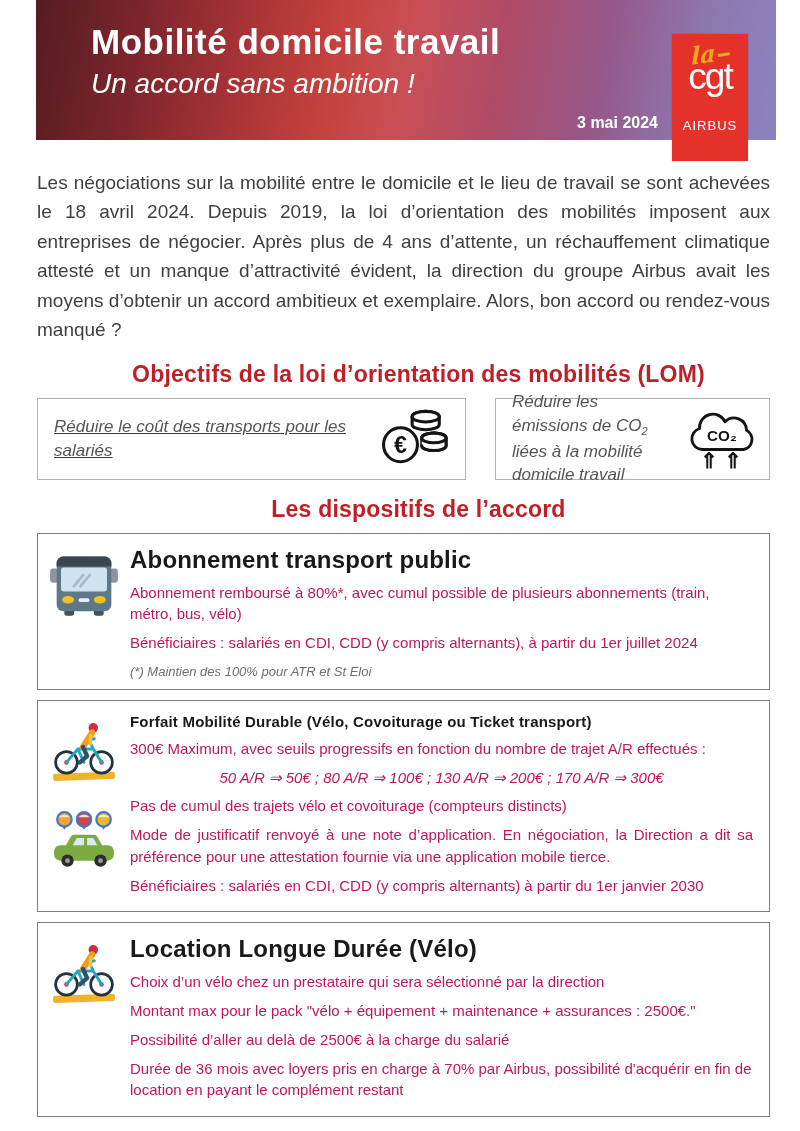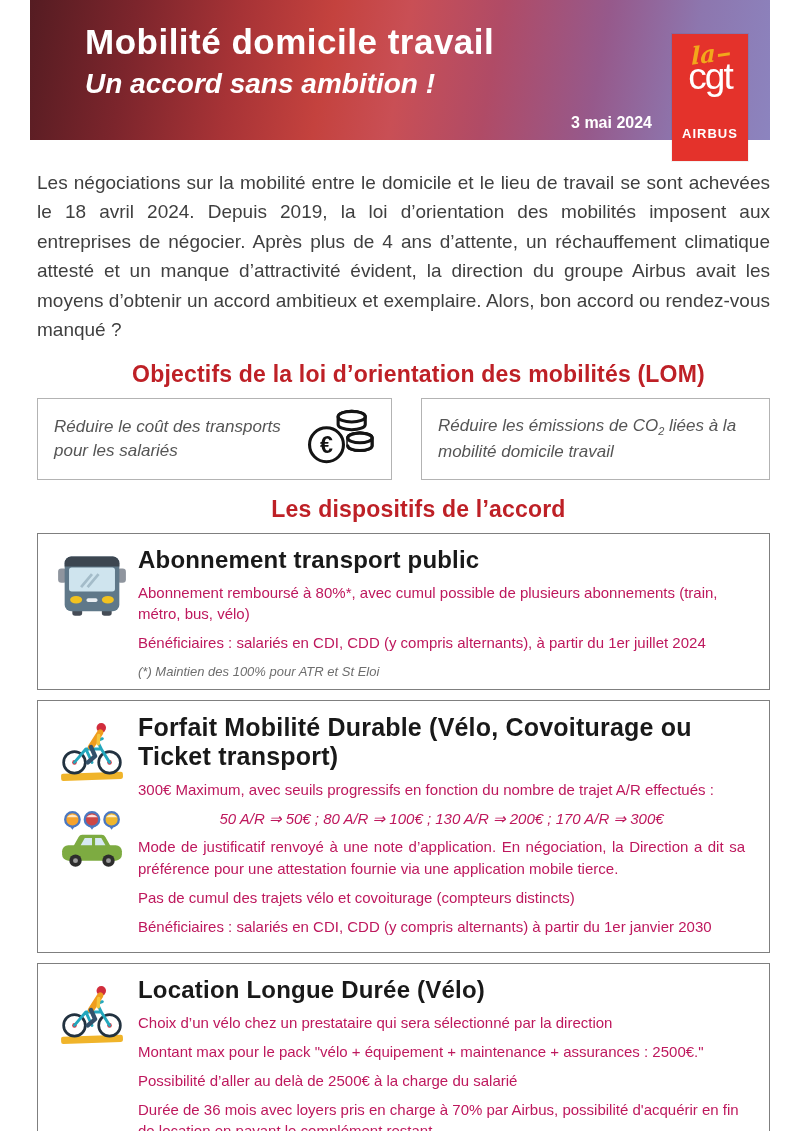--- a/index.html
+++ b/index.html
@@ -2,67 +2,67 @@
 <html><head>
 <meta charset="utf-8">
 <style>
   html,body{margin:0;padding:0;background:#ffffff;}
   .page{
     position:relative;width:800px;height:1131px;background:#ffffff;
     font-family:"Liberation Sans",sans-serif;color:#3f3f3f;overflow:hidden;
   }
   
   .banner{
-    position:absolute;left:30px;top:0;width:740px;height:140px;
+    position:absolute;left:36px;top:0;width:740px;height:140px;
     background:linear-gradient(100deg,#551c22 0%,#7c252c 14%,#a73336 28%,#c4423e 40%,#c94f55 50%,#b04b66 62%,#96598b 76%,#8d76ae 88%,#8c84bf 100%);
     color:#fff;
   }
   .banner-title{font-size:35px;font-weight:bold;letter-spacing:.5px;margin:22px 0 6px 55px;}
-  .banner-subtitle{font-size:28px;font-style:italic;font-weight:700;margin:2px 0 0 55px;}
+  .banner-subtitle{font-size:28px;font-style:italic;font-weight:400;margin:2px 0 0 55px;}
   .banner-date{position:absolute;right:118px;bottom:8px;font-size:16px;font-weight:bold;}
   
   .logo{
     position:absolute;left:672px;top:34px;width:76px;height:127px;background:#e4322b;
     z-index:3;display:flex;flex-direction:column;align-items:center;justify-content:flex-start;
     box-shadow:0 0 0 1px rgba(0,0,0,.05);
   }
   .logo-la{color:#f2a71b;font-family:"DejaVu Serif",serif;font-style:italic;font-weight:bold;
     font-size:24px;line-height:20px;margin-top:10px;transform:rotate(-8deg) skewX(-8deg);}
   .logo-la::after{content:"";display:inline-block;width:12px;height:3px;background:#f2a71b;margin-left:2px;vertical-align:4px;}
   .logo-cgt{color:#ffffff;font-weight:normal;font-size:37px;line-height:34px;letter-spacing:-2px;margin-top:-4px;}
-  .logo-org{color:#ffffff;font-weight:bold;font-size:13px;letter-spacing:1px;margin-top:32px;}
+  .logo-org{color:#ffffff;font-weight:normal;font-size:13px;letter-spacing:1px;margin-top:24px;}
   
   .intro{
     margin:168px 30px 0 37px;width:733px;font-size:19px;line-height:1.55;
     text-align:justify;color:#3f3f3f;
   }
   
   .sec-heading{
     margin:16px 0 10px 37px;font-size:23px;font-weight:bold;color:#be2026;letter-spacing:.2px;text-align:center;
   }
   
   .obj-row{display:flex;gap:29px;margin-left:37px;width:733px;}
   .obj-card{
     border:1px solid #b3b3b3;background:#fff;height:82px;display:flex;align-items:center;
     padding:0 12px 0 16px;box-sizing:border-box;
   }
-  .obj-card.left{width:355px;}
+  .obj-card.left{width:429px;text-decoration:underline;}
   .obj-card.right{flex:1;}
   .obj-text{font-style:italic;color:#555;font-size:17px;line-height:1.4;flex:1;}
   .obj-text sub{font-size:11px;}
   .obj-icon{flex:0 0 auto;margin-left:8px;}
   
   .disp-box{
     border:1px solid #7f7f7f;margin:0 0 10px 37px;width:733px;box-sizing:border-box;
-    display:flex;padding:8px 8px;background:#fff;
+    display:flex;padding:8px 0;background:#fff;
   }
   .disp-icons{flex:0 0 92px;display:flex;flex-direction:column;align-items:center;gap:22px;padding-top:8px;}
   .disp-content{flex:1;padding:0 16px 0 0;}
   .disp-title{font-size:24px;font-weight:bold;color:#191919;margin:4px 0 8px 0;letter-spacing:.2px;}
-  .disp-title.tight{font-size:25px;}
+  .disp-title.tight{font-size:15px;}
   .disp-p{font-size:15px;color:#be185d;line-height:1.45;margin:7px 0;}
   .disp-p.justify{text-align:justify;}
   .disp-p.center-italic{text-align:center;font-style:italic;margin:2px 0 7px 0;}
   .disp-footnote{font-size:13px;font-style:italic;color:#6e6e6e;margin:10px 0 2px 0;}
   svg text{font-family:"Liberation Sans",sans-serif;}
 </style>
 </head>
 <body>
 
 <div class="page">
@@ -98,20 +98,27 @@
           </g>
           <text x="22" y="48" text-anchor="middle" font-size="24" font-weight="bold" fill="#141414">€</text>
         </svg>
       </span>
     </div>
 
     <div class="obj-card right">
       <div class="obj-text">
         <span>Réduire les émissions de CO</span><sub>2</sub><span> liées à la mobilité domicile travail</span>
       </div>
+      <span class="obj-icon">
+        <svg width="72" height="68" viewBox="0 0 80 76">
+          <path d="M19 52 a12 12 0 0 1 -3 -23.5 a15 15 0 0 1 28.5 -7.5 a14 14 0 0 1 24 9.5 a11.5 11.5 0 0 1 -3.5 21.5 z" fill="#ffffff" stroke="#141414" stroke-width="3.2" stroke-linejoin="round"></path>
+          <text x="41" y="43" text-anchor="middle" font-size="17" font-weight="bold" fill="#141414">CO₂</text>
+          <text x="40" y="73" text-anchor="middle" font-size="24" font-weight="bold" fill="#141414">⇑ ⇑</text>
+        </svg>
+      </span>
     </div>
   </div>
 
   <h2 class="sec-heading">Les dispositifs de l’accord</h2>
 
   <div class="disp-box">
     <div class="disp-icons">
       <span>
         <svg width="70" height="70" viewBox="0 0 64 64">
           <rect x="1" y="17" width="8" height="13" rx="3" fill="#8f959e"></rect>
@@ -172,22 +179,22 @@
           <circle cx="16" cy="50" r="2.4" fill="#9d9d9d"></circle>
           <circle cx="48" cy="50" r="6" fill="#2d2d2d"></circle>
           <circle cx="48" cy="50" r="2.4" fill="#9d9d9d"></circle>
         </svg>
       </span>
     </div>
     <div class="disp-content">
       <div class="disp-title tight">Forfait Mobilité Durable (Vélo, Covoiturage ou Ticket transport)</div>
       <p class="disp-p">300€ Maximum, avec seuils progressifs en fonction du nombre de trajet A/R effectués :</p>
       <p class="disp-p center-italic">50 A/R ⇒ 50€ ; 80 A/R ⇒ 100€ ; 130 A/R ⇒ 200€ ; 170 A/R ⇒ 300€</p>
+      <p class="disp-p">Pas de cumul des trajets vélo et covoiturage (compteurs distincts)</p>
       <p class="disp-p justify">Mode de justificatif renvoyé à une note d’application. En négociation, la Direction a dit sa préférence pour une attestation fournie via une application mobile tierce.</p>
-      <p class="disp-p">Pas de cumul des trajets vélo et covoiturage (compteurs distincts)</p>
       <p class="disp-p">Bénéficiaires : salariés en CDI, CDD (y compris alternants) à partir du 1er janvier 2030</p>
     </div>
   </div>
 
   <div class="disp-box">
     <div class="disp-icons">
       <span>
         <svg width="66" height="66" viewBox="0 0 64 64">
           <rect x="2" y="54" width="60" height="7" rx="2" fill="#f0b42a" transform="rotate(-2 32 57)"></rect>
           <circle cx="15" cy="44" r="10.5" fill="none" stroke="#223240" stroke-width="2.6"></circle>

